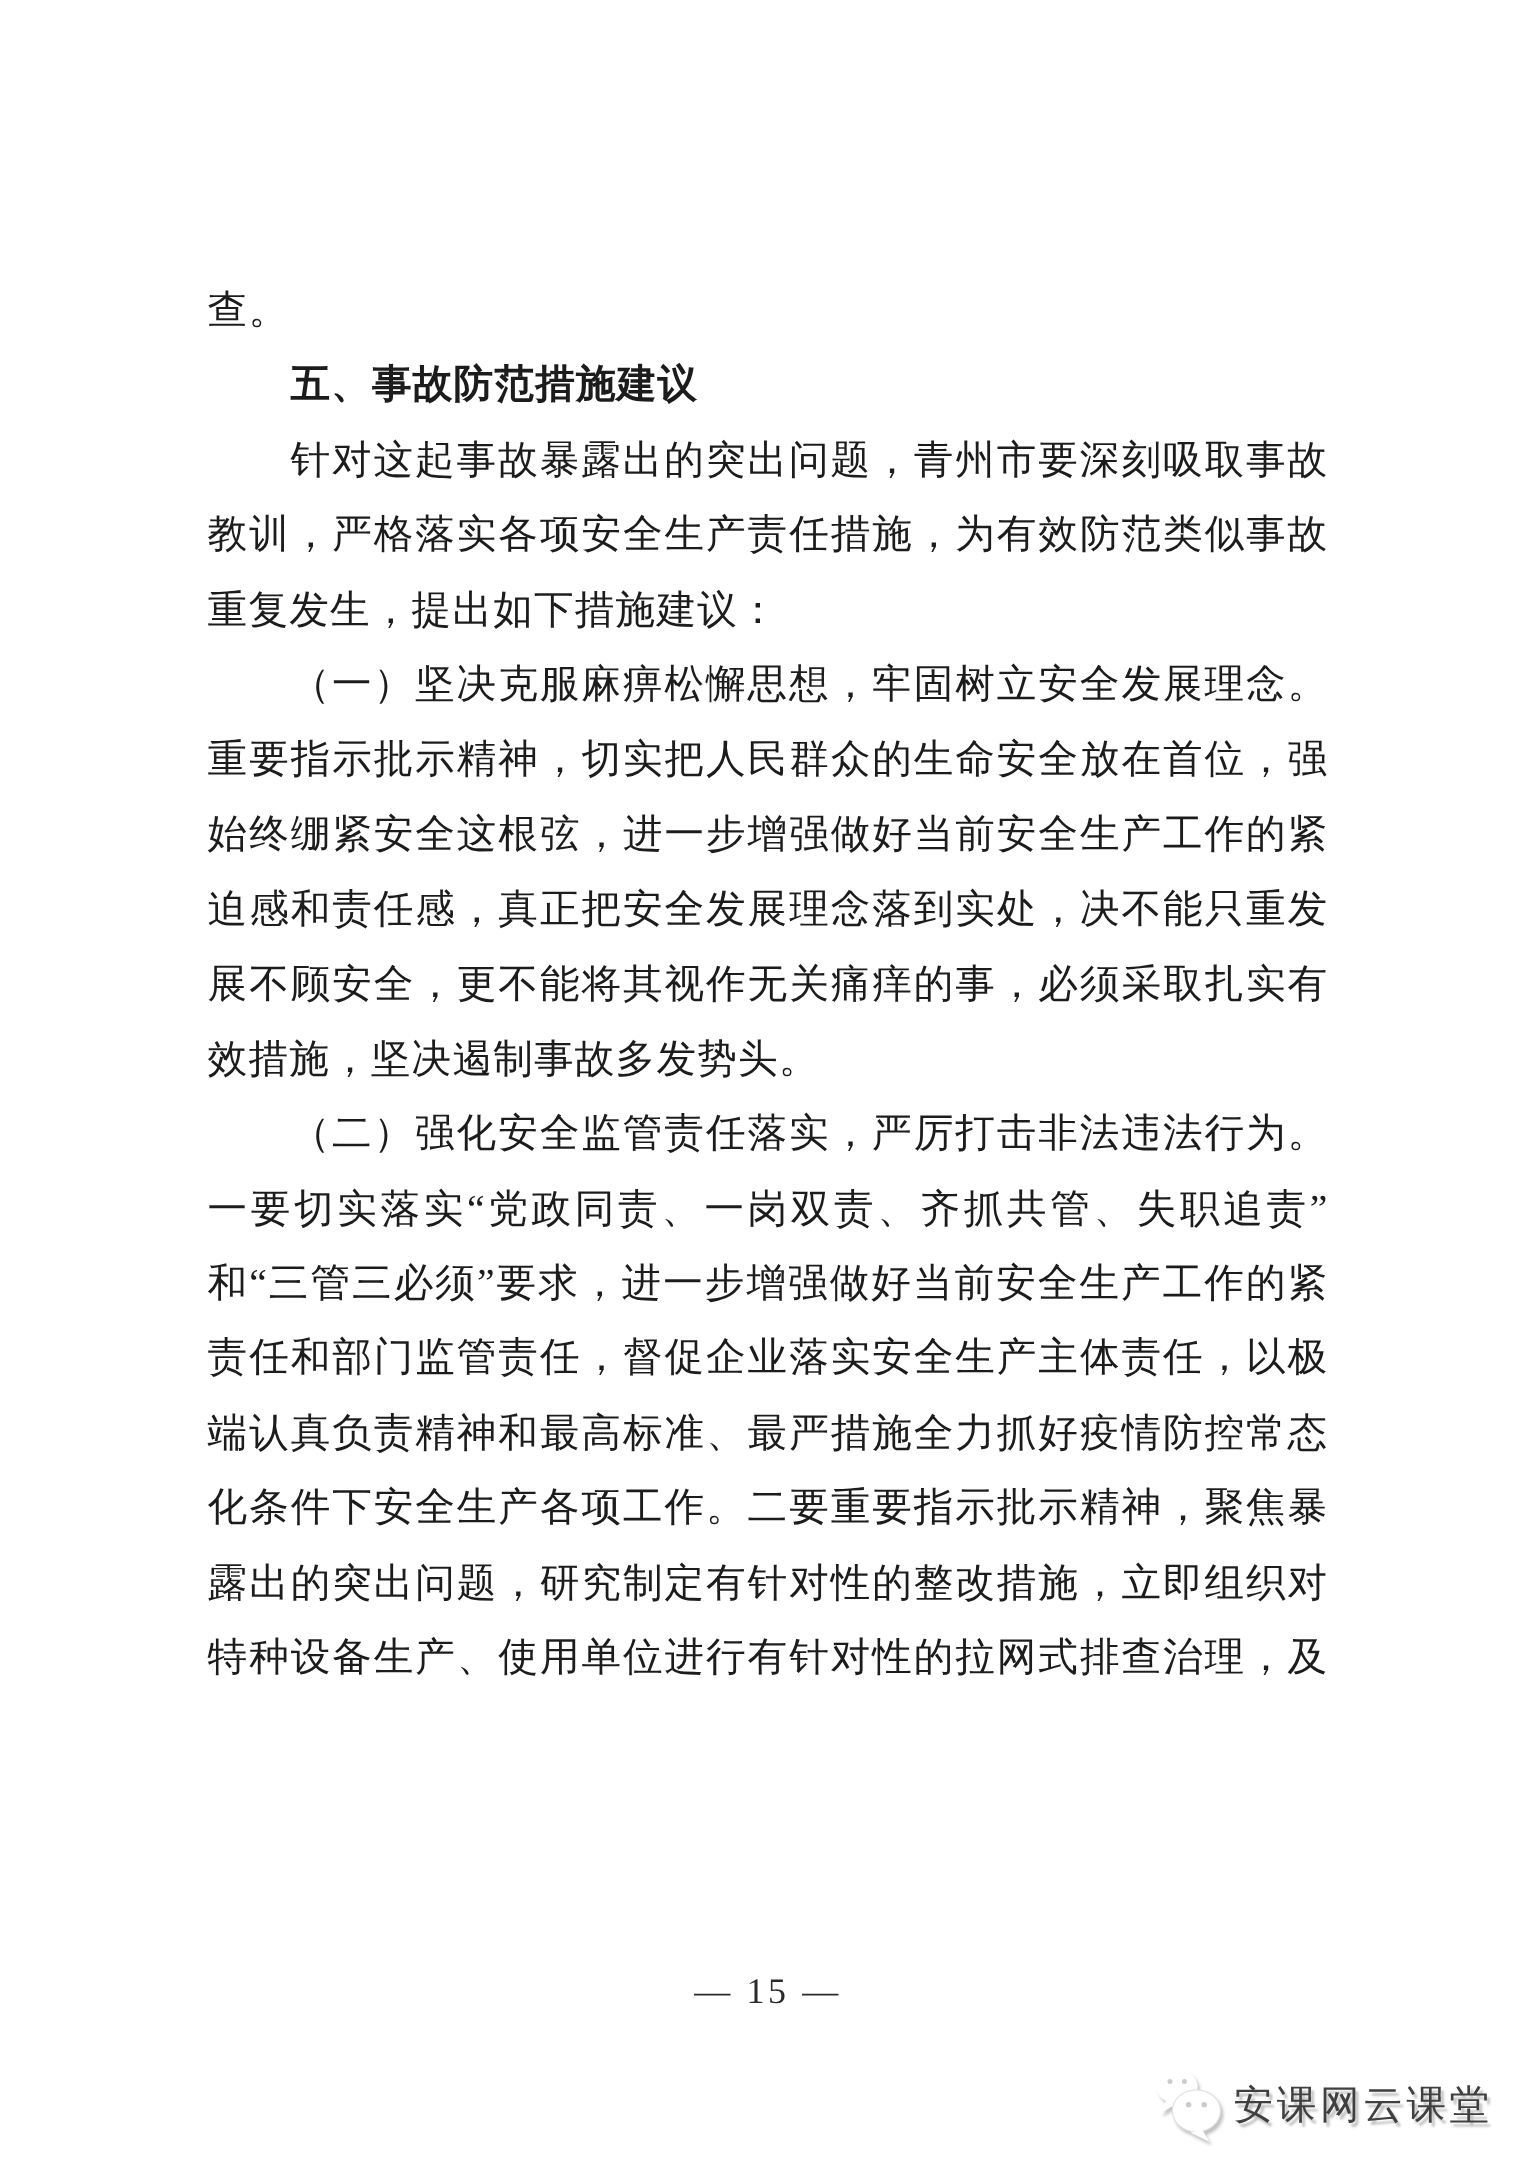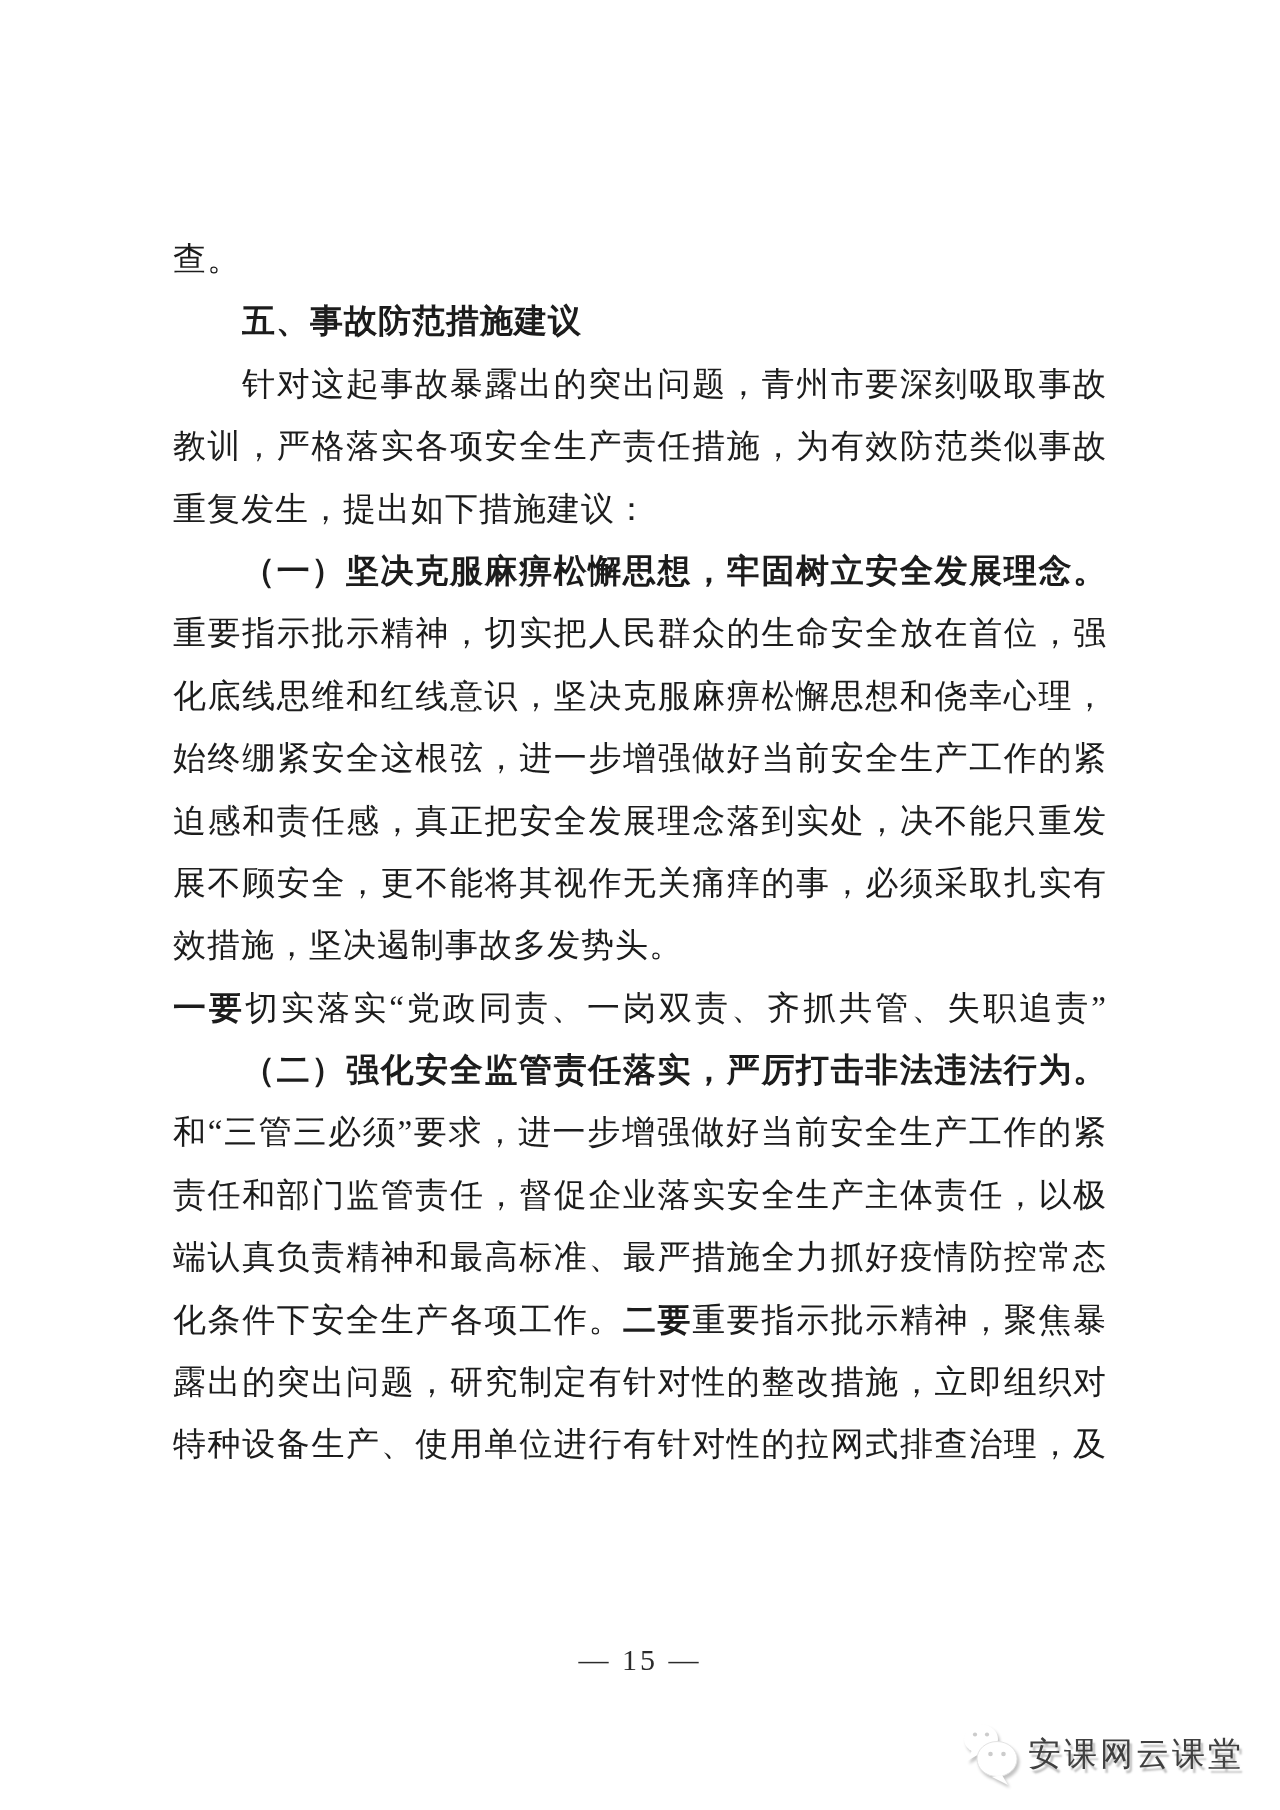--- a/index.html
+++ b/index.html
@@ -33,21 +33,21 @@
     text-align: justify;
     text-align-last: justify;
   }
   .indent {
     text-indent: 69px;
   }
   .heading {
     font-weight: 700;
   }
   .b {
-    font-weight: 700;
+    font-weight: 400;
   }
   .page-number {
     position: absolute;
     top: 1643px;
     left: 0;
     width: 100%;
     text-align: center;
     font-size: 30px;
     letter-spacing: 3px;
     color: #2b2b2b;
@@ -84,28 +84,27 @@
     <div class="line"><span>查。</span></div>
 
     <div class="line heading indent"><span>五、事故防范措施建议</span></div>
 
     <div class="line indent just"><span>针对这起事故暴露出的突出问题，青州市要深刻吸取事故</span></div>
     <div class="line just"><span>教训，严格落实各项安全生产责任措施，为有效防范类似事故</span></div>
     <div class="line"><span>重复发生，提出如下措施建议：</span></div>
 
     <div class="line indent just b"><span>（一）坚决克服麻痹松懈思想，牢固树立安全发展理念。</span></div>
     <div class="line just"><span>重要指示批示精神，切实把人民群众的生命安全放在首位，强</span></div>
-    <div class="line just"><span>化底线思维和红线意识，坚决克服麻痹松懈思想和侥幸心理，</span></div>
     <div class="line just"><span>始终绷紧安全这根弦，进一步增强做好当前安全生产工作的紧</span></div>
     <div class="line just"><span>迫感和责任感，真正把安全发展理念落到实处，决不能只重发</span></div>
     <div class="line just"><span>展不顾安全，更不能将其视作无关痛痒的事，必须采取扎实有</span></div>
     <div class="line"><span>效措施，坚决遏制事故多发势头。</span></div>
 
+    <div class="line indent just b"><span>（二）强化安全监管责任落实，严厉打击非法违法行为。</span></div>
     <div class="line just"><span class="b">一要</span><span>切实落实“党政同责、一岗双责、齐抓共管、失职追责”</span></div>
-    <div class="line indent just b"><span>（二）强化安全监管责任落实，严厉打击非法违法行为。</span></div>
     <div class="line just"><span>和“三管三必须”要求，进一步增强做好当前安全生产工作的紧</span></div>
     <div class="line just"><span>责任和部门监管责任，督促企业落实安全生产主体责任，以极</span></div>
     <div class="line just"><span>端认真负责精神和最高标准、最严措施全力抓好疫情防控常态</span></div>
     <div class="line just"><span>化条件下安全生产各项工作。</span><span class="b">二要</span><span>重要指示批示精神，聚焦暴</span></div>
     <div class="line just"><span>露出的突出问题，研究制定有针对性的整改措施，立即组织对</span></div>
     <div class="line just"><span>特种设备生产、使用单位进行有针对性的拉网式排查治理，及</span></div>
 
   </div>
 
   <div class="page-number">— 15 —</div>

